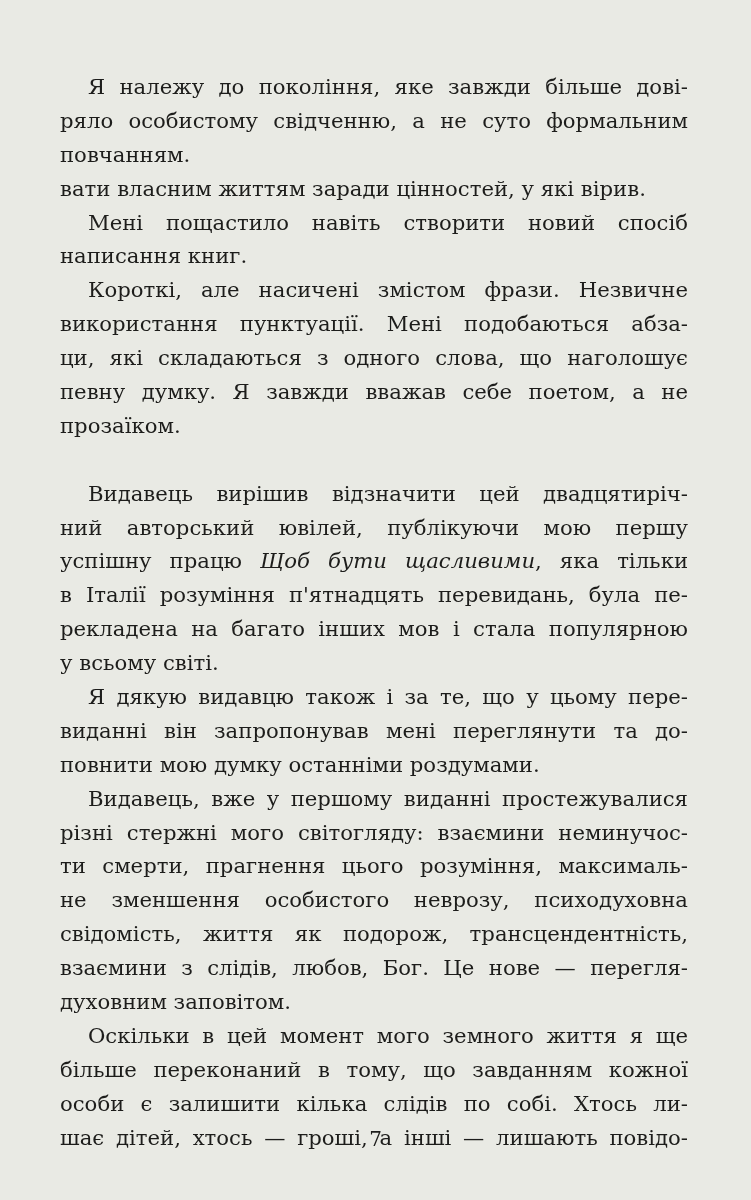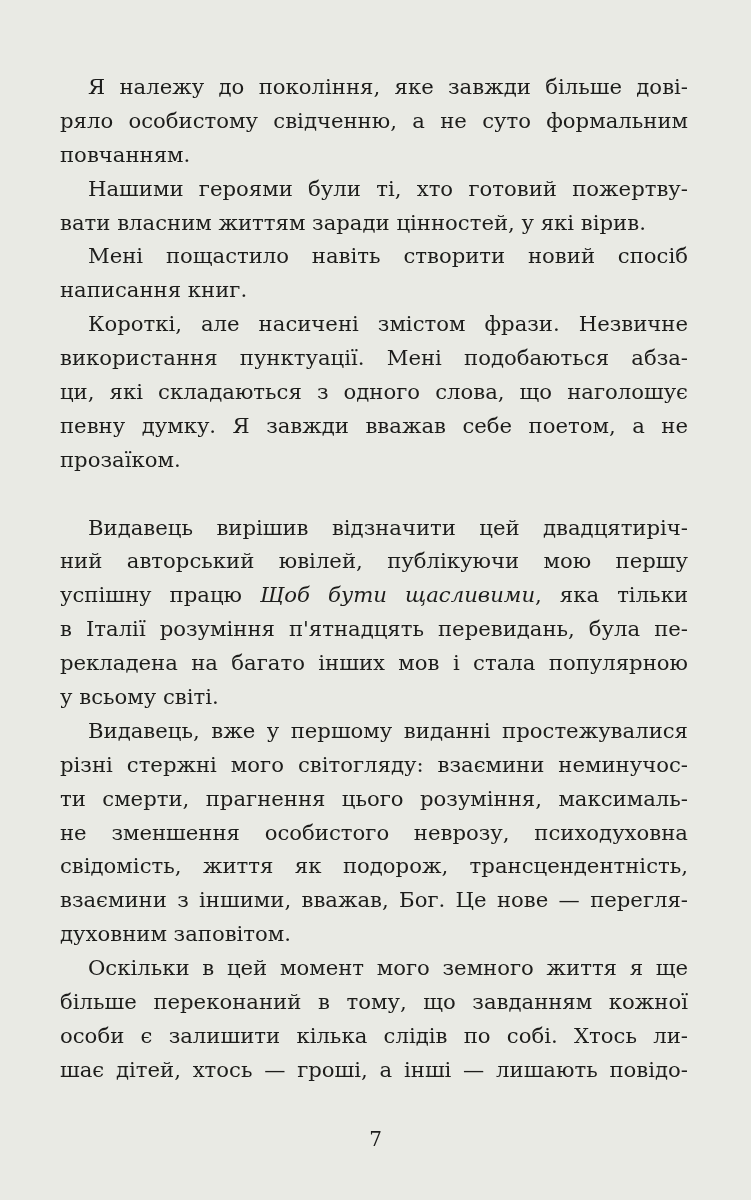--- a/index.html
+++ b/index.html
@@ -42,21 +42,20 @@
 </head>
 <body>
 
 <div class="page" id="page">
     <div>
       <span class="line indent">Я належу до покоління, яке завжди більше дові-</span>
       <span class="line">ряло особистому свідченню, а не суто формальним</span>
       <span class="line last">повчанням.</span>
     </div>
     <div>
-      <span class="line indent">Нашими героями були ті, хто готовий пожертву-</span>
       <span class="line last">вати власним життям заради цінностей, у які вірив.</span>
     </div>
     <div>
       <span class="line indent">Мені пощастило навіть створити новий спосіб</span>
       <span class="line last">написання книг.</span>
     </div>
     <div>
       <span class="line indent">Короткі, але насичені змістом фрази. Незвичне</span>
       <span class="line">використання пунктуації. Мені подобаються абза-</span>
       <span class="line">ци, які складаються з одного слова, що наголошує</span>
@@ -66,26 +65,31 @@
     <div class="gap"></div>
     <div>
       <span class="line indent">Видавець вирішив відзначити цей двадцятиріч-</span>
       <span class="line">ний авторський ювілей, публікуючи мою першу</span>
       <span class="line">успішну працю <span class="ital">Щоб бути щасливими</span>, яка тільки</span>
       <span class="line">в Італії розуміння п'ятнадцять перевидань, була пе-</span>
       <span class="line">рекладена на багато інших мов і стала популярною</span>
       <span class="line last">у всьому світі.</span>
     </div>
     <div>
+      <span class="line indent">Я дякую видавцю також і за те, що у цьому пере-</span>
+      <span class="line">виданні він запропонував мені переглянути та до-</span>
+      <span class="line last">повнити мою думку останніми роздумами.</span>
+    </div>
+    <div>
       <span class="line indent">Видавець, вже у першому виданні простежувалися</span>
       <span class="line">різні стержні мого світогляду: взаємини неминучос-</span>
       <span class="line">ти смерти, прагнення цього розуміння, максималь-</span>
       <span class="line">не зменшення особистого неврозу, психодуховна</span>
       <span class="line">свідомість, життя як подорож, трансцендентність,</span>
-      <span class="line">взаємини з іншими, вважав, Бог. Це нове — перегля-</span>
+      <span class="line">взаємини з слідів, любов, Бог. Це нове — перегля-</span>
       <span class="line last">духовним заповітом.</span>
     </div>
     <div>
       <span class="line indent">Оскільки в цей момент мого земного життя я ще</span>
       <span class="line">більше переконаний в тому, що завданням кожної</span>
       <span class="line">особи є залишити кілька слідів по собі. Хтось ли-</span>
       <span class="line">шає дітей, хтось — гроші, а інші — лишають повідо-</span>
     </div>
   </div>
 <div class="page-number">7</div>

